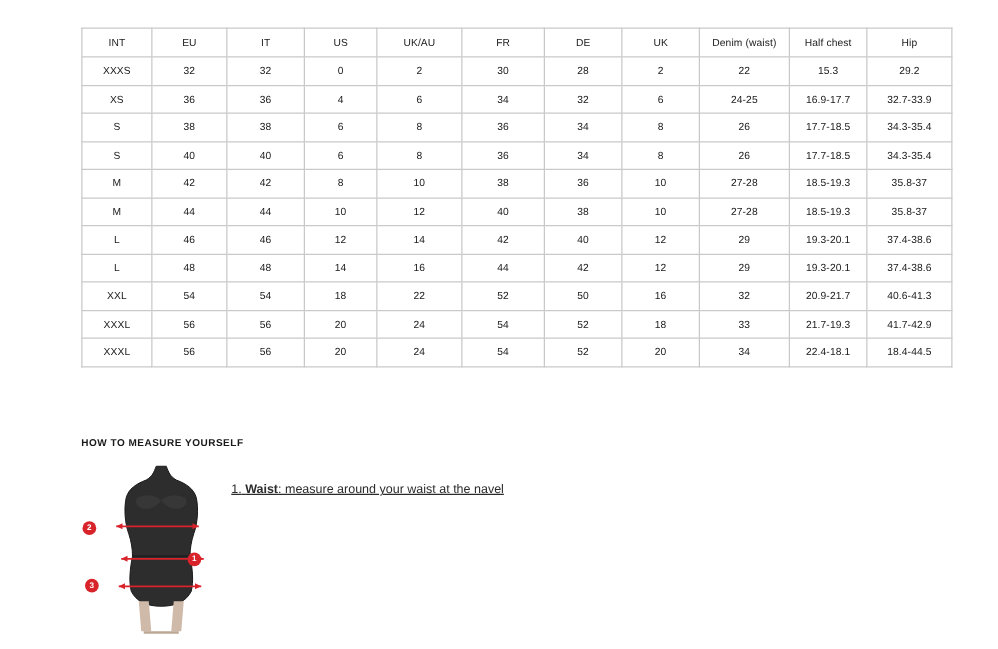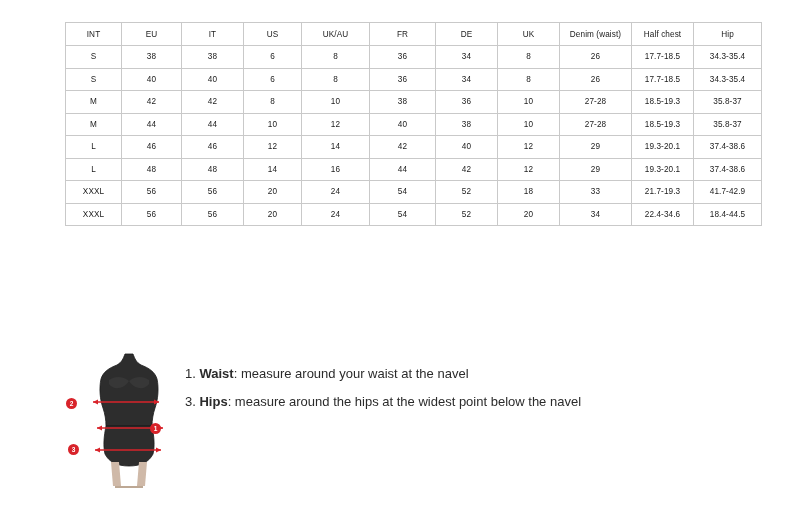--- a/index.html
+++ b/index.html
@@ -82,24 +82,25 @@
     width: 120px;
     position: relative;
     height: 140px;
     flex: 0 0 120px;
   }
   .notes-col {
     flex: 1;
     padding-top: 16px;
   }
   .note {
-    font-size: 13px;
+    font-size: 10px;
     color: #2b2b2b;
     margin-bottom: 11px;
     line-height: 1.3;
+    text-decoration: underline;
   }
   .note b {
     font-weight: bold;
   }
   
   .figure-svg {
     position: absolute;
     left: 10px;
     top: 0;
   }
@@ -149,20 +150,46 @@
           <th>FR</th>
           <th>DE</th>
           <th>UK</th>
           <th>Denim (waist)</th>
           <th>Half chest</th>
           <th>Hip</th>
         </tr>
       </thead>
       <tbody>
         <tr>
+          <td>XXXS</td>
+          <td>32</td>
+          <td>32</td>
+          <td>0</td>
+          <td>2</td>
+          <td>30</td>
+          <td>28</td>
+          <td>2</td>
+          <td>22</td>
+          <td>15.3</td>
+          <td>29.2</td>
+        </tr>
+        <tr>
+          <td>XS</td>
+          <td>36</td>
+          <td>36</td>
+          <td>4</td>
+          <td>6</td>
+          <td>34</td>
+          <td>32</td>
+          <td>6</td>
+          <td>24-25</td>
+          <td>16.9-17.7</td>
+          <td>32.7-33.9</td>
+        </tr>
+        <tr>
           <td>S</td>
           <td>38</td>
           <td>38</td>
           <td>6</td>
           <td>8</td>
           <td>36</td>
           <td>34</td>
           <td>8</td>
           <td>26</td>
           <td>17.7-18.5</td>
@@ -227,20 +254,33 @@
           <td>14</td>
           <td>16</td>
           <td>44</td>
           <td>42</td>
           <td>12</td>
           <td>29</td>
           <td>19.3-20.1</td>
           <td>37.4-38.6</td>
         </tr>
         <tr>
+          <td>XXL</td>
+          <td>54</td>
+          <td>54</td>
+          <td>18</td>
+          <td>22</td>
+          <td>52</td>
+          <td>50</td>
+          <td>16</td>
+          <td>32</td>
+          <td>20.9-21.7</td>
+          <td>40.6-41.3</td>
+        </tr>
+        <tr>
           <td>XXXL</td>
           <td>56</td>
           <td>56</td>
           <td>20</td>
           <td>24</td>
           <td>54</td>
           <td>52</td>
           <td>18</td>
           <td>33</td>
           <td>21.7-19.3</td>
@@ -249,28 +289,29 @@
         <tr>
           <td>XXXL</td>
           <td>56</td>
           <td>56</td>
           <td>20</td>
           <td>24</td>
           <td>54</td>
           <td>52</td>
           <td>20</td>
           <td>34</td>
-          <td>22.4-34.6</td>
+          <td>22.4-18.1</td>
           <td>18.4-44.5</td>
         </tr>
       </tbody>
     </table>
   </div>
 
   <div class="measure-section">
+    <div class="measure-title">HOW TO MEASURE YOURSELF</div>
 
     <div class="measure-body">
 
       <div class="figure-col">
         <svg class="figure-svg" width="110" height="140" viewBox="0 0 110 140">
 
           <path d="M50 4 L58 4 C60 9 61 12 66 15 C74 18 80 22 82 29
                    C84 38 83 50 80 58 C78 64 77 70 77 76
                    L31 76 C31 70 30 64 28 58 C25 50 24 38 26 29
                    C28 22 34 18 42 15 C47 12 48 9 50 4 Z" fill="#2d2d2d" stroke="#1a1a1a" stroke-width="0.8"></path>
@@ -303,22 +344,18 @@
         <div class="badge badge-1">1</div>
         <div class="badge badge-2">2</div>
         <div class="badge badge-3">3</div>
       </div>
 
       <div class="notes-col">
         <div class="note">
           <span>1.</span>
           <b>Waist</b><span>: measure around your waist at the navel</span>
         </div>
-        <div class="note">
-          <span>3.</span>
-          <b>Hips</b><span>: measure around the hips at the widest point below the navel</span>
-        </div>
       </div>
 
     </div>
   </div>
 
 </div>
 
 </body></html>

